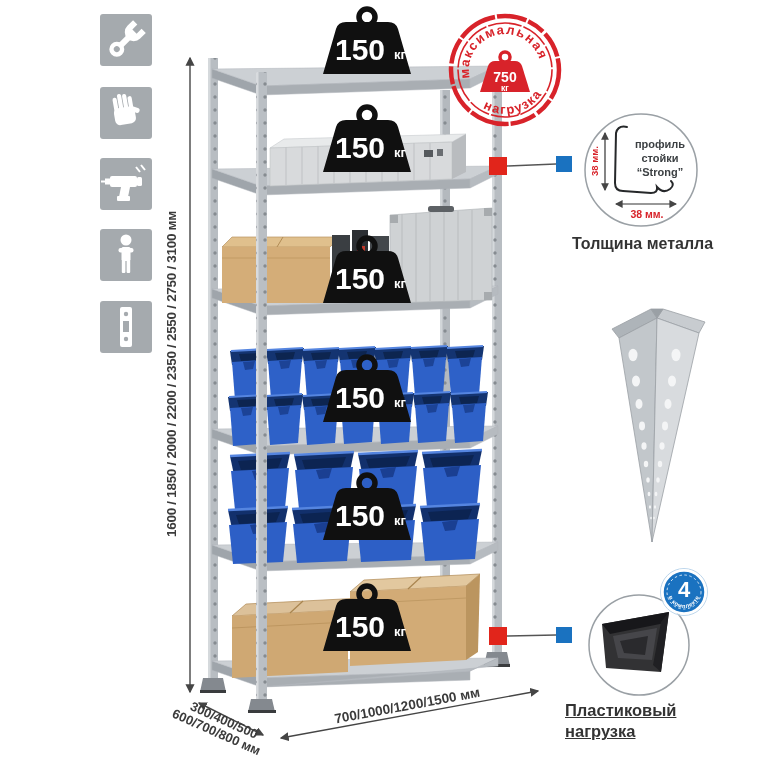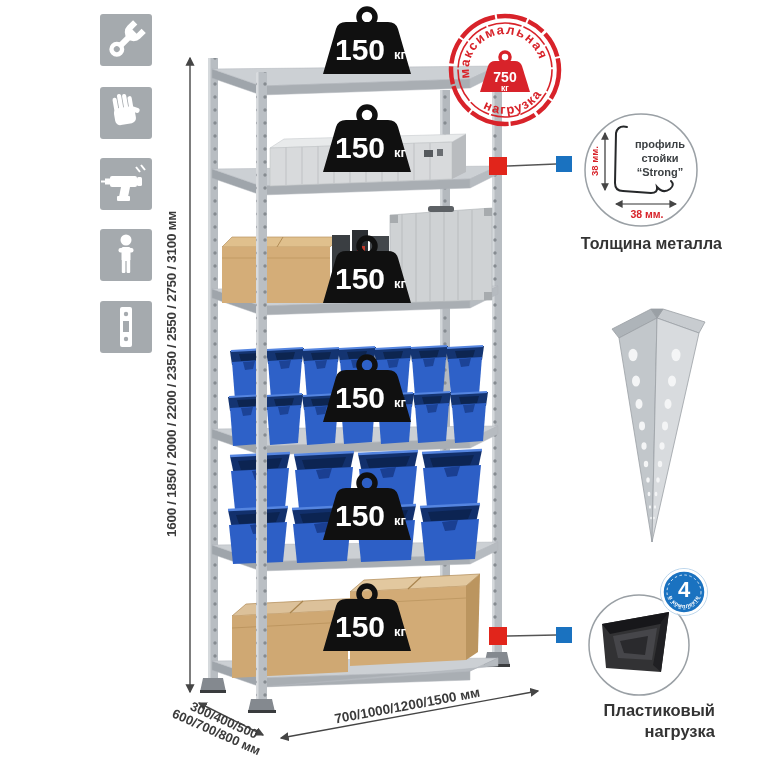--- a/index.html
+++ b/index.html
@@ -1,22 +1,22 @@
 <!DOCTYPE html>
 <html><head>
 <meta charset="utf-8">
 <style>
   html,body{margin:0;padding:0;background:#fff;}
   #canvas{position:relative;width:765px;height:765px;background:#fff;overflow:hidden;
           font-family:"Liberation Sans",sans-serif;}
   .icon-box{position:absolute;left:100px;width:52px;height:52px;background:#a5aaae;
             border-radius:3px;display:flex;align-items:center;justify-content:center;}
-  .caption{position:absolute;text-align:right;color:#333;font-weight:bold;line-height:1.3;}
+  .caption{position:absolute;text-align:left;color:#333;font-weight:bold;line-height:1.3;}
   #cap-profile{left:572px;top:234px;width:150px;font-size:16px;}
-  #cap-foot{left:565px;top:700px;width:150px;font-size:16.5px;}
+  #cap-foot{left:565px;top:700px;width:150px;font-size:16.5px;text-decoration:underline;}
   svg{position:absolute;left:0;top:0;}
   text{font-family:"Liberation Sans",sans-serif;}
   .dimtxt{fill:#3b3b3b;font-weight:bold;}
   .badge150{fill:#fff;font-weight:bold;font-size:30px;text-anchor:middle;}
   .badgekg{fill:#fff;font-weight:bold;font-size:13px;}
   .stamptxt{fill:#d8232a;font-weight:bold;font-size:13px;letter-spacing:1.5px;}
   .red-dim{fill:#d8232a;font-weight:bold;text-anchor:middle;}
   .profile-label{fill:#3c4043;font-weight:600;font-size:11px;text-anchor:middle;}
 </style>
 </head>

